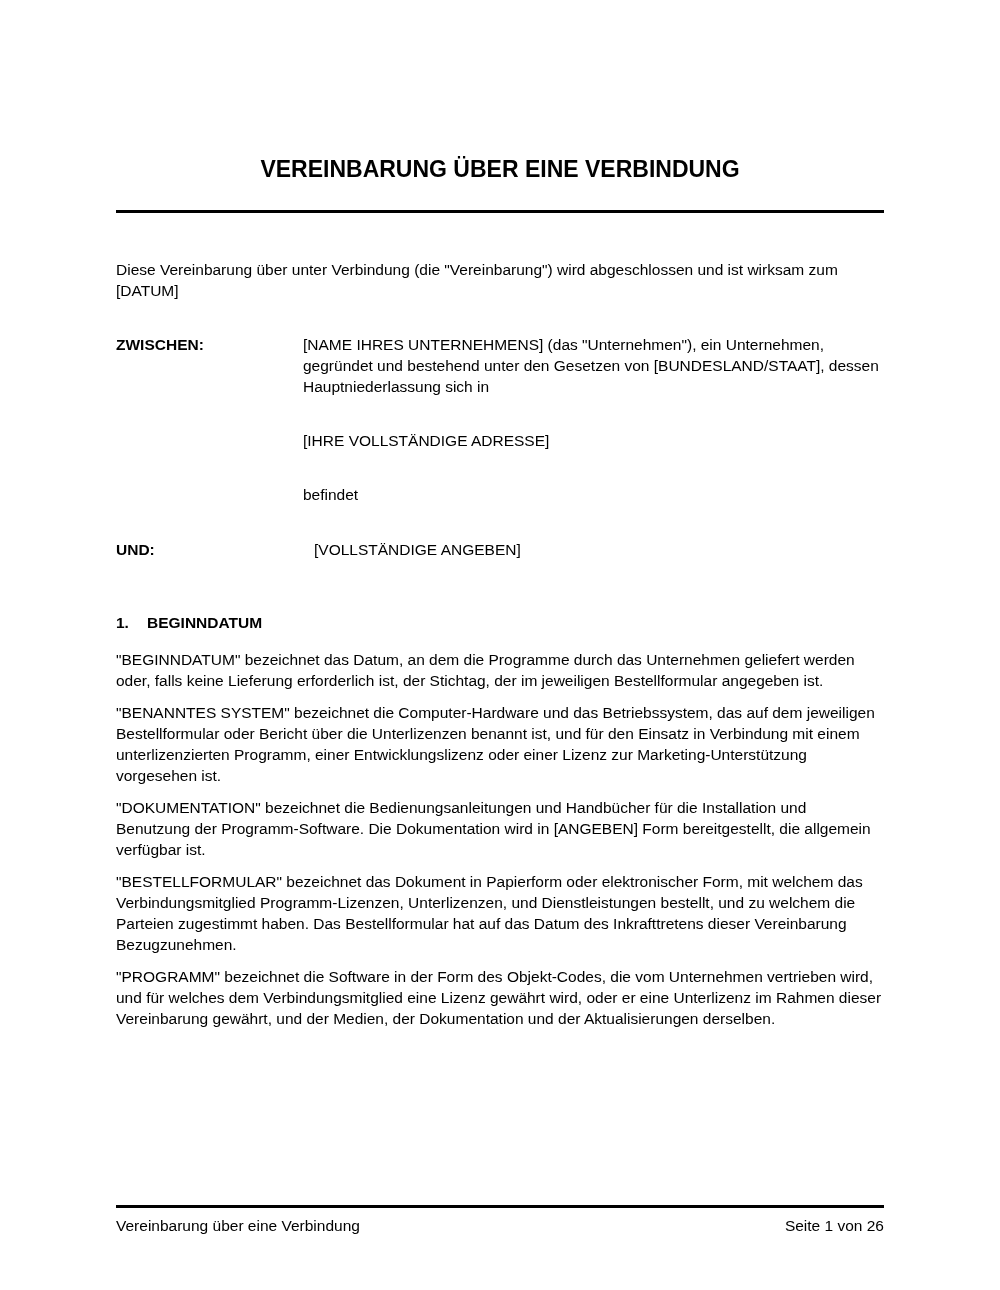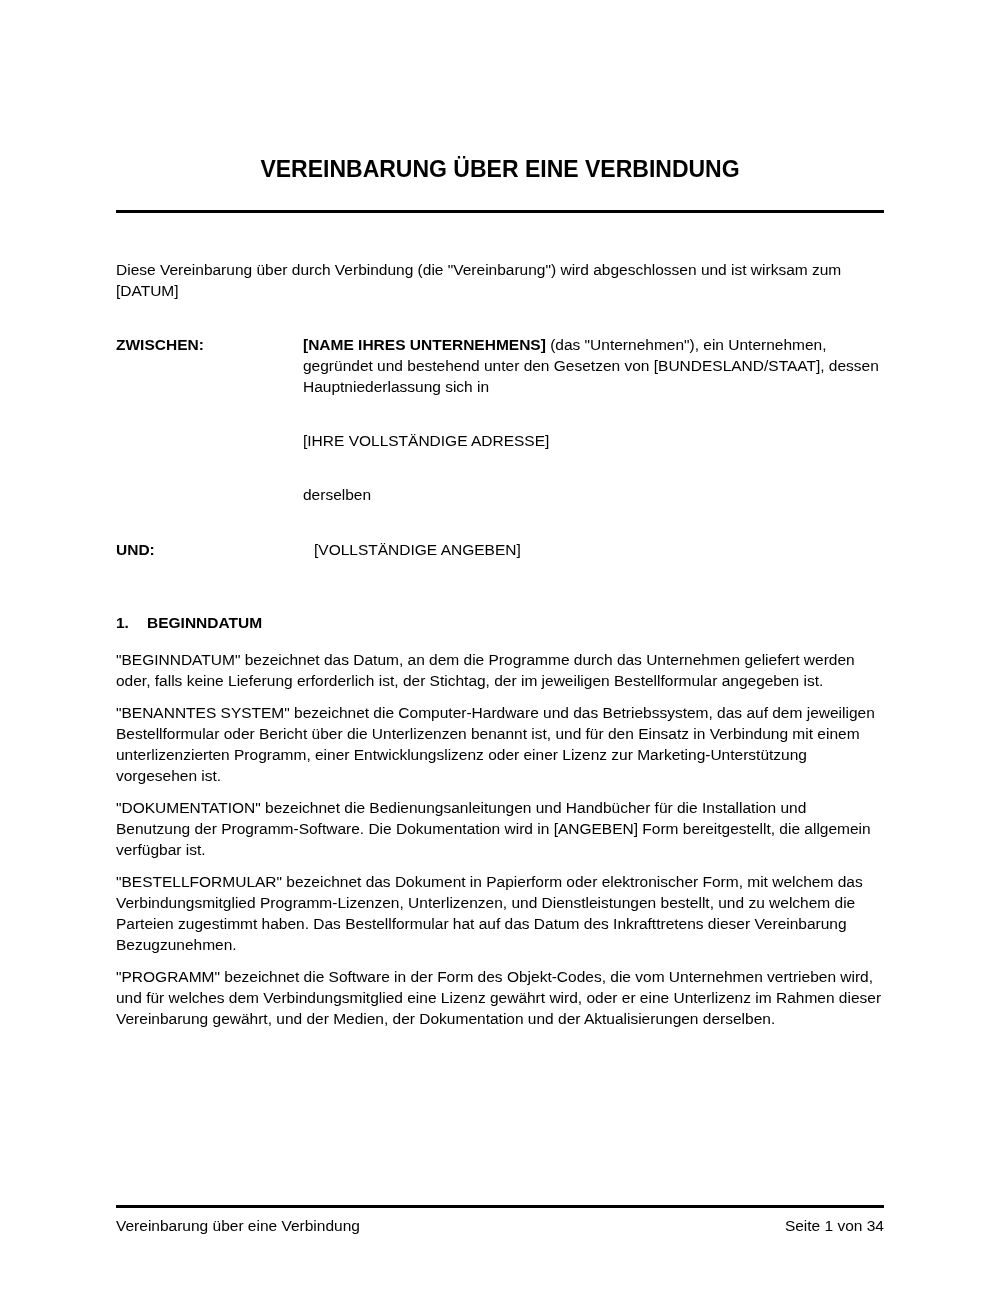--- a/index.html
+++ b/index.html
@@ -44,21 +44,21 @@
   .party-zwischen { margin-top: 33px; justify-content: space-between; }
   .party-und { margin-top: 34px; gap: 11px; }
   .party-label {
     width: 187px;
     flex: 0 0 187px;
     font-weight: bold;
   }
   .party-body { flex: 1; }
   .party-body p { margin: 0; }
   .party-body p + p { margin-top: 33px; }
-  .b { font-weight: bold; margin-top: 40px; }
+  .b { font-weight: normal; margin-top: 40px; }
   .section-heading {
     display: flex;
     font-weight: bold;
     margin-top: 52px;
   }
   .section-number {
     width: 31px;
     flex: 0 0 31px;
   }
   .def {
@@ -78,28 +78,28 @@
 </style>
 </head>
 <body>
 
 <div class="page">
 
   <h1 class="doc-title">VEREINBARUNG ÜBER EINE VERBINDUNG</h1>
 
   <hr class="title-rule">
 
-  <p class="intro">Diese Vereinbarung über durch Verbindung (die "Vereinbarung") wird abgeschlossen und ist wirksam zum [DATUM]</p>
+  <p class="intro">Diese Vereinbarung über unter Verbindung (die "Vereinbarung") wird abgeschlossen und ist wirksam zum [DATUM]</p>
 
   <div class="party party-zwischen">
     <div class="party-label">ZWISCHEN:</div>
     <div class="party-body">
       <p><span class="b">[NAME IHRES UNTERNEHMENS]</span> <span>(das "Unternehmen"), ein Unternehmen, gegründet und bestehend unter den Gesetzen von [BUNDESLAND/STAAT], dessen Hauptniederlassung sich in</span></p>
       <p>[IHRE VOLLSTÄNDIGE ADRESSE]</p>
-      <p>derselben</p>
+      <p>befindet</p>
     </div>
   </div>
 
   <div class="party party-und">
     <div class="party-label">UND:</div>
     <div class="party-body">
       <p>[VOLLSTÄNDIGE ANGEBEN]</p>
     </div>
   </div>
 
@@ -113,16 +113,16 @@
   <p class="def">"BENANNTES SYSTEM" bezeichnet die Computer-Hardware und das Betriebssystem, das auf dem jeweiligen Bestellformular oder Bericht über die Unterlizenzen benannt ist, und für den Einsatz in Verbindung mit einem unterlizenzierten Programm, einer Entwicklungslizenz oder einer Lizenz zur Marketing-Unterstützung vorgesehen ist.</p>
 
   <p class="def">"DOKUMENTATION" bezeichnet die Bedienungsanleitungen und Handbücher für die Installation und Benutzung der Programm-Software. Die Dokumentation wird in [ANGEBEN] Form bereitgestellt, die allgemein verfügbar ist.</p>
 
   <p class="def">"BESTELLFORMULAR" bezeichnet das Dokument in Papierform oder elektronischer Form, mit welchem das Verbindungsmitglied Programm-Lizenzen, Unterlizenzen, und Dienstleistungen bestellt, und zu welchem die Parteien zugestimmt haben. Das Bestellformular hat auf das Datum des Inkrafttretens dieser Vereinbarung Bezugzunehmen.</p>
 
   <p class="def">"PROGRAMM" bezeichnet die Software in der Form des Objekt-Codes, die vom Unternehmen vertrieben wird, und für welches dem Verbindungsmitglied eine Lizenz gewährt wird, oder er eine Unterlizenz im Rahmen dieser Vereinbarung gewährt, und der Medien, der Dokumentation und der Aktualisierungen derselben.</p>
 
   <div class="footer">
     <span>Vereinbarung über eine Verbindung</span>
-    <span>Seite 1 von 34</span>
+    <span>Seite 1 von 26</span>
   </div>
 
 </div>
 
 </body></html>

